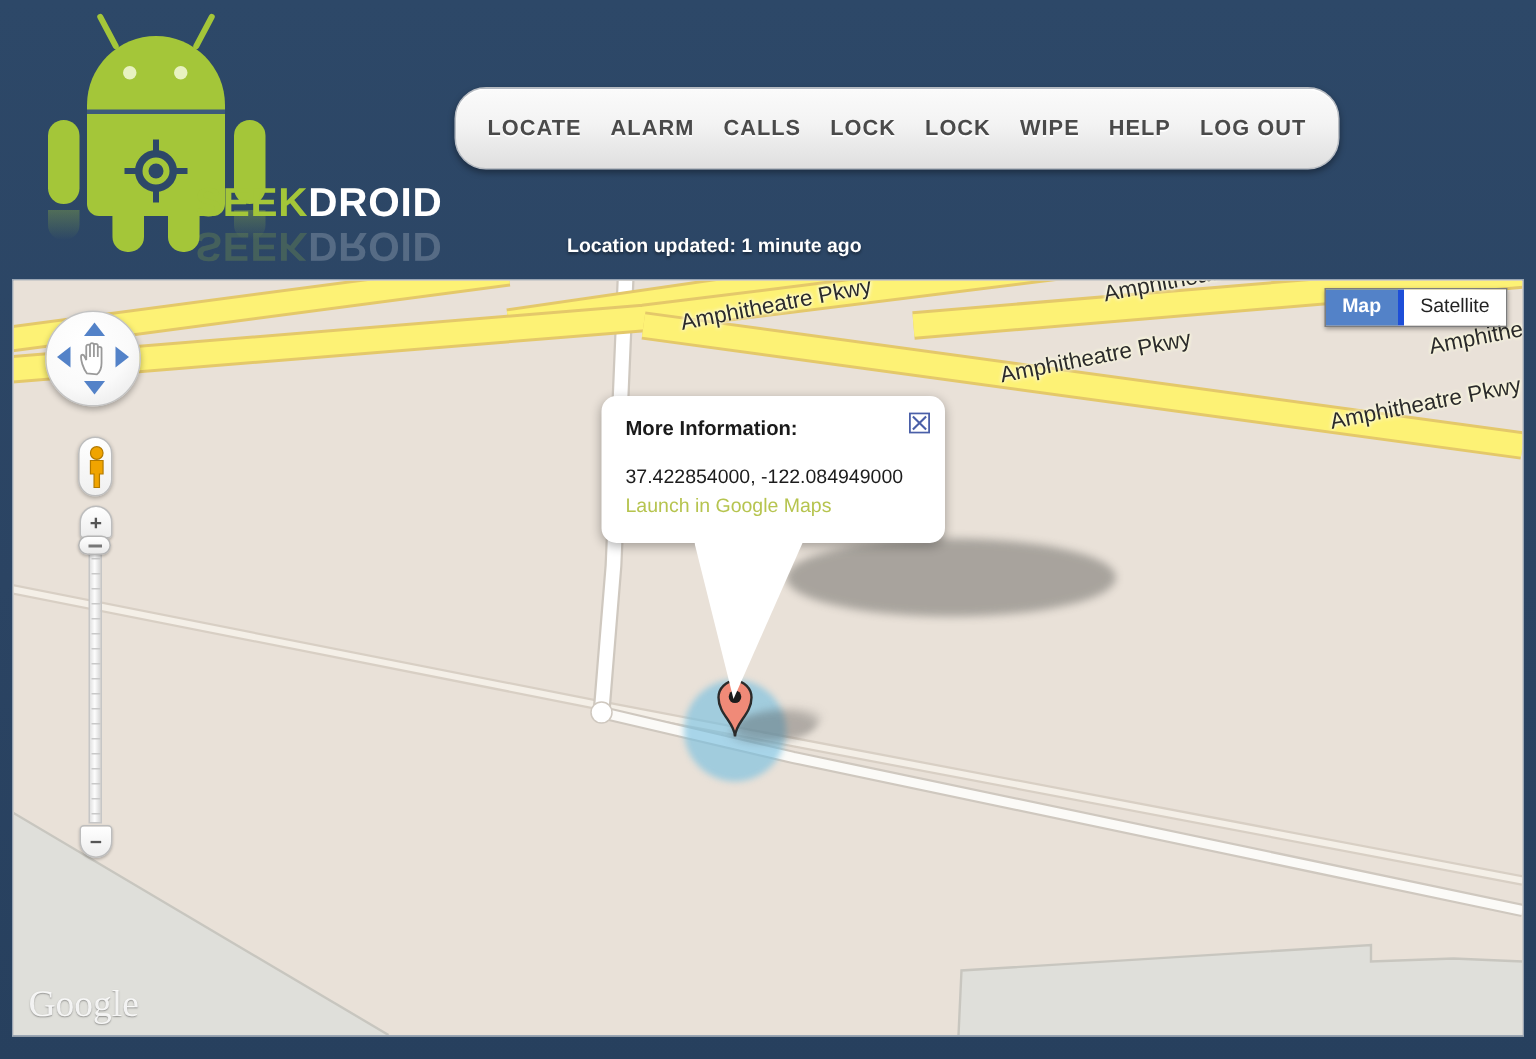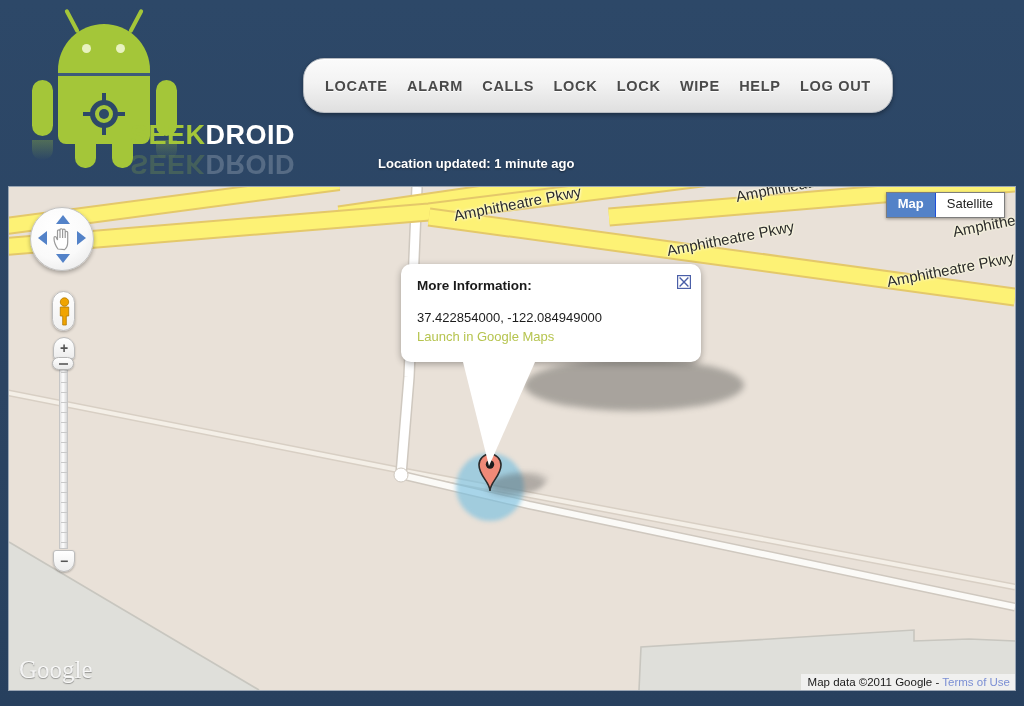--- a/index.html
+++ b/index.html
@@ -293,21 +293,21 @@
     line-height: 1.15;
   }
   .maptype-btn.active {
     background: #5382c8;
     color: #ffffff;
     font-weight: bold;
   }
   .maptype-btn.inactive {
     background: #ffffff;
     color: #222222;
-    border-left: 1px solid #1d4ed8;
+    border-left: 4px solid #1d4ed8;
   }
 
   
   #pan-control {
     position: absolute;
     left: 21px;
     top: 20px;
     width: 64px;
     height: 64px;
     border-radius: 50%;
@@ -471,21 +471,21 @@
     white-space: nowrap;
     z-index: 35;
   }
   #attribution .tou { color: #7b8fd4; cursor: pointer; }
 
   
   #info-bubble {
     position: absolute;
     left: 392px;
     top: 77px;
-    width: 300px;
+    width: 229px;
     z-index: 45;
   }
   #bubble-body {
     position: relative;
     background: #ffffff;
     border-radius: 10px;
     padding: 14px 16px 16px 16px;
     box-shadow: 0 2px 7px rgba(0,0,0,0.32);
   }
   #bubble-title {
@@ -766,18 +766,17 @@
           <div class="zoom-notch" style="top:180px"></div>
         </div>
         <div id="zoom-thumb"></div>
         <div id="zoom-out-btn">
           <span class="zoom-sign">−</span>
         </div>
       </div>
 
       <div id="google-watermark">Google</div>
 
-      <div id="attribution"><span>Map data ©2011 Google - </span><span class="tou">Terms of Use</span></div>
 
     </div>
   </div>
 
 </div>
 
 </body></html>

